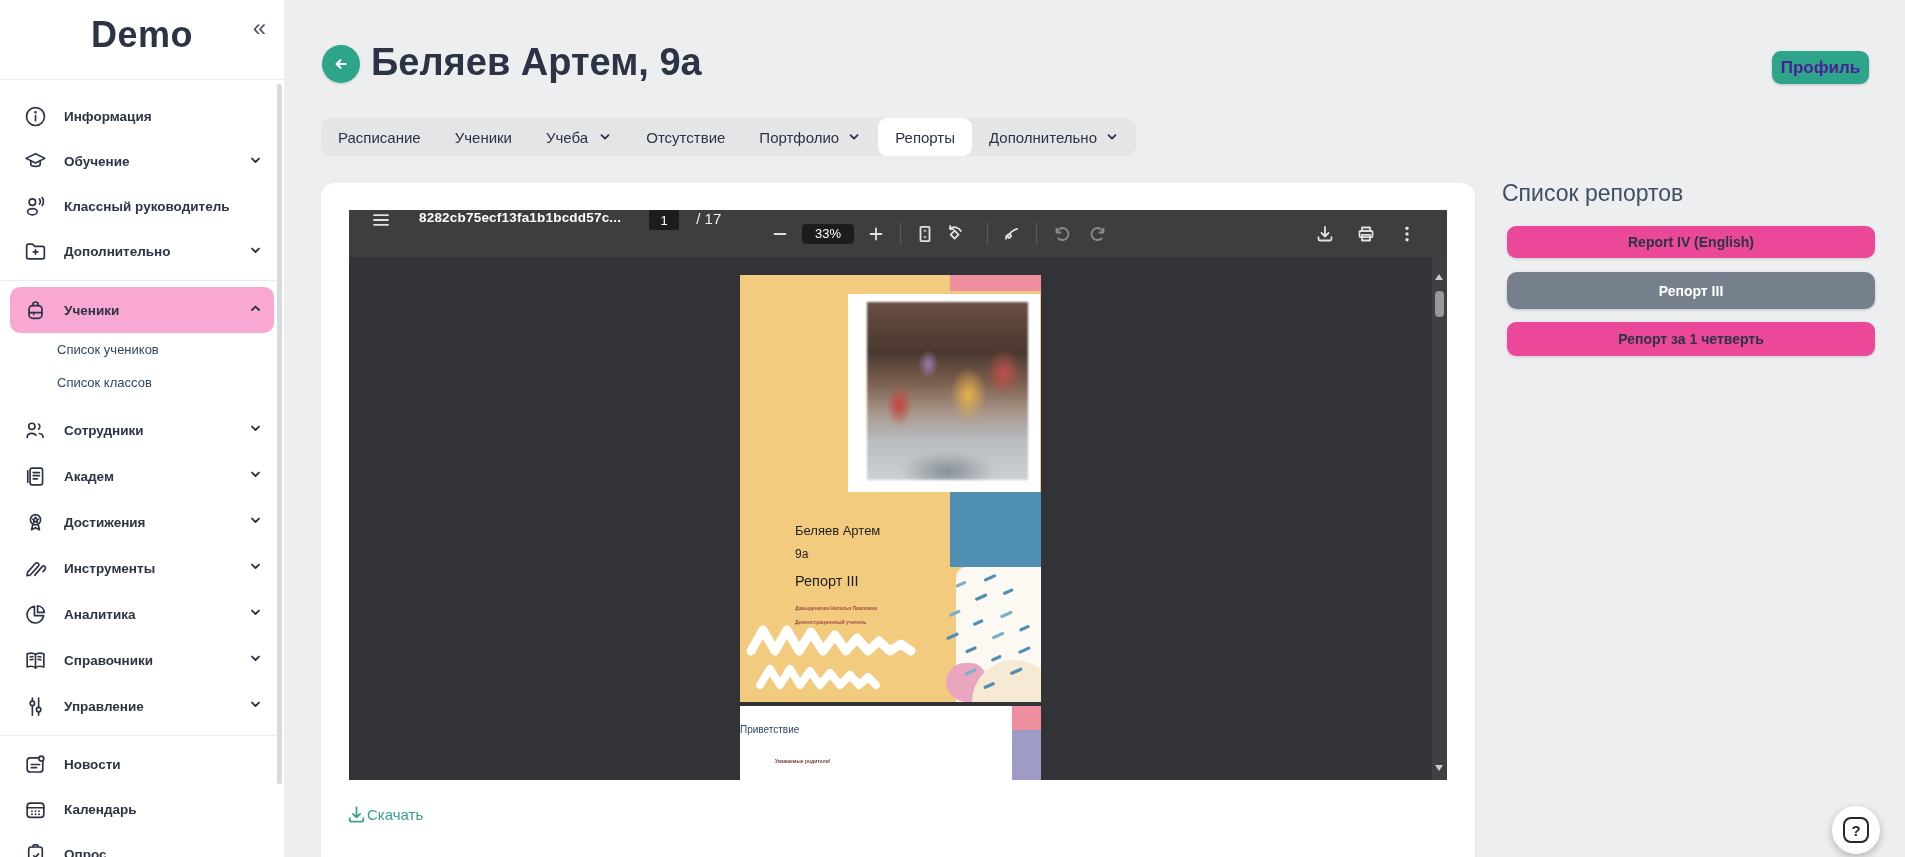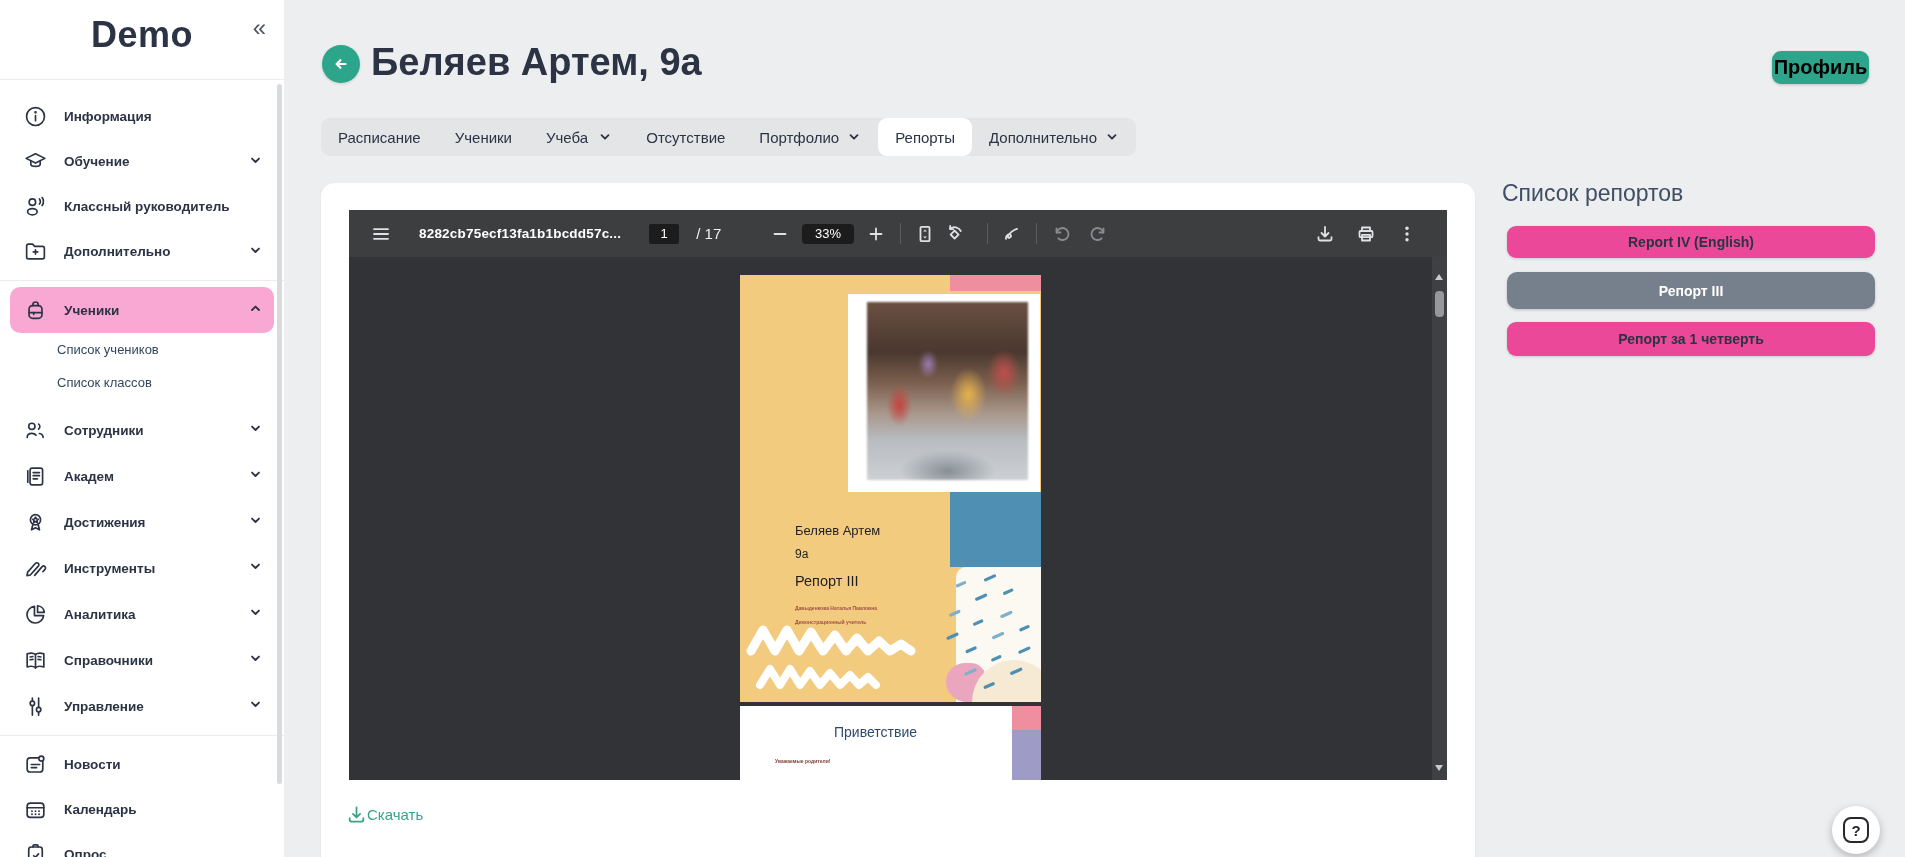--- a/index.html
+++ b/index.html
@@ -27,41 +27,41 @@
   .gap8 { height:8px; }
   .side-scroll { position:absolute; right:2px; top:84px; width:5px; height:700px; background:#d9dadc; border-radius:3px; }
 
   
   .back-btn { position:absolute; left:322px; top:45px; width:38px; height:38px; border-radius:50%;
               background:#2da58b; display:flex; align-items:center; justify-content:center; cursor:pointer;
               box-shadow:0 1px 3px rgba(0,0,0,.15); }
   .back-btn svg { stroke:#fff; fill:none; stroke-width:2.2; stroke-linecap:round; stroke-linejoin:round; }
   .page-title { position:absolute; left:371px; top:41px; font-size:38px; font-weight:700; color:#2b3344; }
   .profile-btn { position:absolute; left:1772px; top:51px; width:97px; height:33px; border-radius:9px;
-                 background:#2da58b; color:#000000; font-size:20px; font-weight:700; border:none; cursor:pointer;
+                 background:#2da58b; color:#4c1d95; font-size:17px; font-weight:700; border:none; cursor:pointer;
                  box-shadow:0 1px 3px rgba(0,0,0,.2); font-family:inherit; }
 
   
   .tabbar { position:absolute; left:321px; top:118px; width:815px; height:38px; background:#e3e5e7;
             border-radius:9px; display:flex; align-items:stretch; }
   .tab { display:flex; align-items:center; padding:0 17px; font-size:15px; color:#2b3344; cursor:pointer; white-space:nowrap; }
   .tab .tchev { margin-left:8px; display:flex; }
   .tab .tchev svg { stroke:#2b3344; fill:none; stroke-width:1.8; stroke-linecap:round; stroke-linejoin:round; }
   .tab.wide { width:128px; justify-content:space-between; }
   .tab.active { background:#fff; border-radius:9px; }
 
   
   .card { position:absolute; left:321px; top:183px; width:1154px; height:674px; background:#fff;
           border-radius:14px 14px 0 0; box-shadow:0 1px 3px rgba(0,0,0,.05); }
   .viewer { position:absolute; left:28px; top:27px; width:1098px; height:570px; }
   .pdf-toolbar { position:absolute; left:0; top:0; width:1098px; height:47px; background:#3d3e40;
                  display:flex; align-items:center; }
   .pdf-toolbar svg { stroke:#dfe1e4; fill:none; stroke-width:1.8; stroke-linecap:round; stroke-linejoin:round; }
   .tb-ico { width:20px; height:20px; cursor:pointer; flex:0 0 auto; }
-  .tb-left { position:absolute; left:0; top:0; height:47px; display:flex; align-items:center; }
+  .tb-left { position:absolute; left:0; top:0; height:47px; display:flex; align-items:flex-start; }
   .tb-center { position:absolute; left:50%; top:0; height:47px; margin-left:-128px; display:flex; align-items:center; }
   .tb-right { position:absolute; right:30px; top:0; height:47px; display:flex; align-items:center; gap:21px; }
   .fname { margin-left:28px; font-size:13.5px; font-weight:700; color:#fff; letter-spacing:.2px; }
   .pagebox { margin-left:28px; width:30px; height:20px; background:#1c1c1c; color:#fff; font-size:13px;
              display:flex; align-items:center; justify-content:center; border-radius:2px; }
   .pagecount { margin-left:17px; color:#f0f1f2; font-size:15px; }
   .zoombox { width:52px; height:20px; background:#1c1c1c; color:#fff; font-size:13px; border-radius:4px;
              display:flex; align-items:center; justify-content:center; margin:0 12px; }
   .tb-div { width:1px; height:21px; background:#5b5c5f; margin:0 14px; }
   .dim svg { stroke:#8a8c8f; }
@@ -97,21 +97,21 @@
   .cv-name { position:absolute; left:55px; top:248px; font-size:13px; color:#1f1f1f; }
   .cv-class { position:absolute; left:55px; top:272px; font-size:12px; color:#1f1f1f; }
   .cv-title { position:absolute; left:55px; top:298px; font-size:14.5px; color:#1f1f1f; }
   .cv-teacher { position:absolute; left:55px; top:330px; font-size:5px; font-weight:700; color:#a14f46; }
   .cv-role { position:absolute; left:55px; top:344px; font-size:5px; font-weight:700; color:#a14f46; }
   .waves { position:absolute; left:6px; top:346px; }
   .waves path { stroke:#fff; fill:none; stroke-linecap:round; stroke-linejoin:round; }
 
   
   .page2 { position:absolute; left:391px; top:449px; width:301px; height:74px; background:#fff; overflow:hidden; }
-  .p2-head { position:absolute; left:0; right:30px; top:18px; text-align:center; font-size:14px; color:#2d4a6b; }
+  .p2-head { position:absolute; left:0; right:30px; top:18px; font-size:10px; color:#2d4a6b; }
   .p2-sal { position:absolute; left:35px; top:52px; font-size:5px; font-weight:700; color:#7d3f35; }
   .p2-pink { position:absolute; right:0; top:0; width:29px; height:24px; background:#ef8e9e; }
   .p2-purple { position:absolute; right:0; top:24px; width:29px; height:50px; background:#9e9bc7; }
 
   
   .download-link { position:absolute; left:346px; top:804px; display:flex; align-items:center; 
                    color:#38a28c; font-size:15px; cursor:pointer; }
   .download-link svg { stroke:#38a28c; fill:none; stroke-width:1.7; stroke-linecap:round; stroke-linejoin:round; }
 
   

